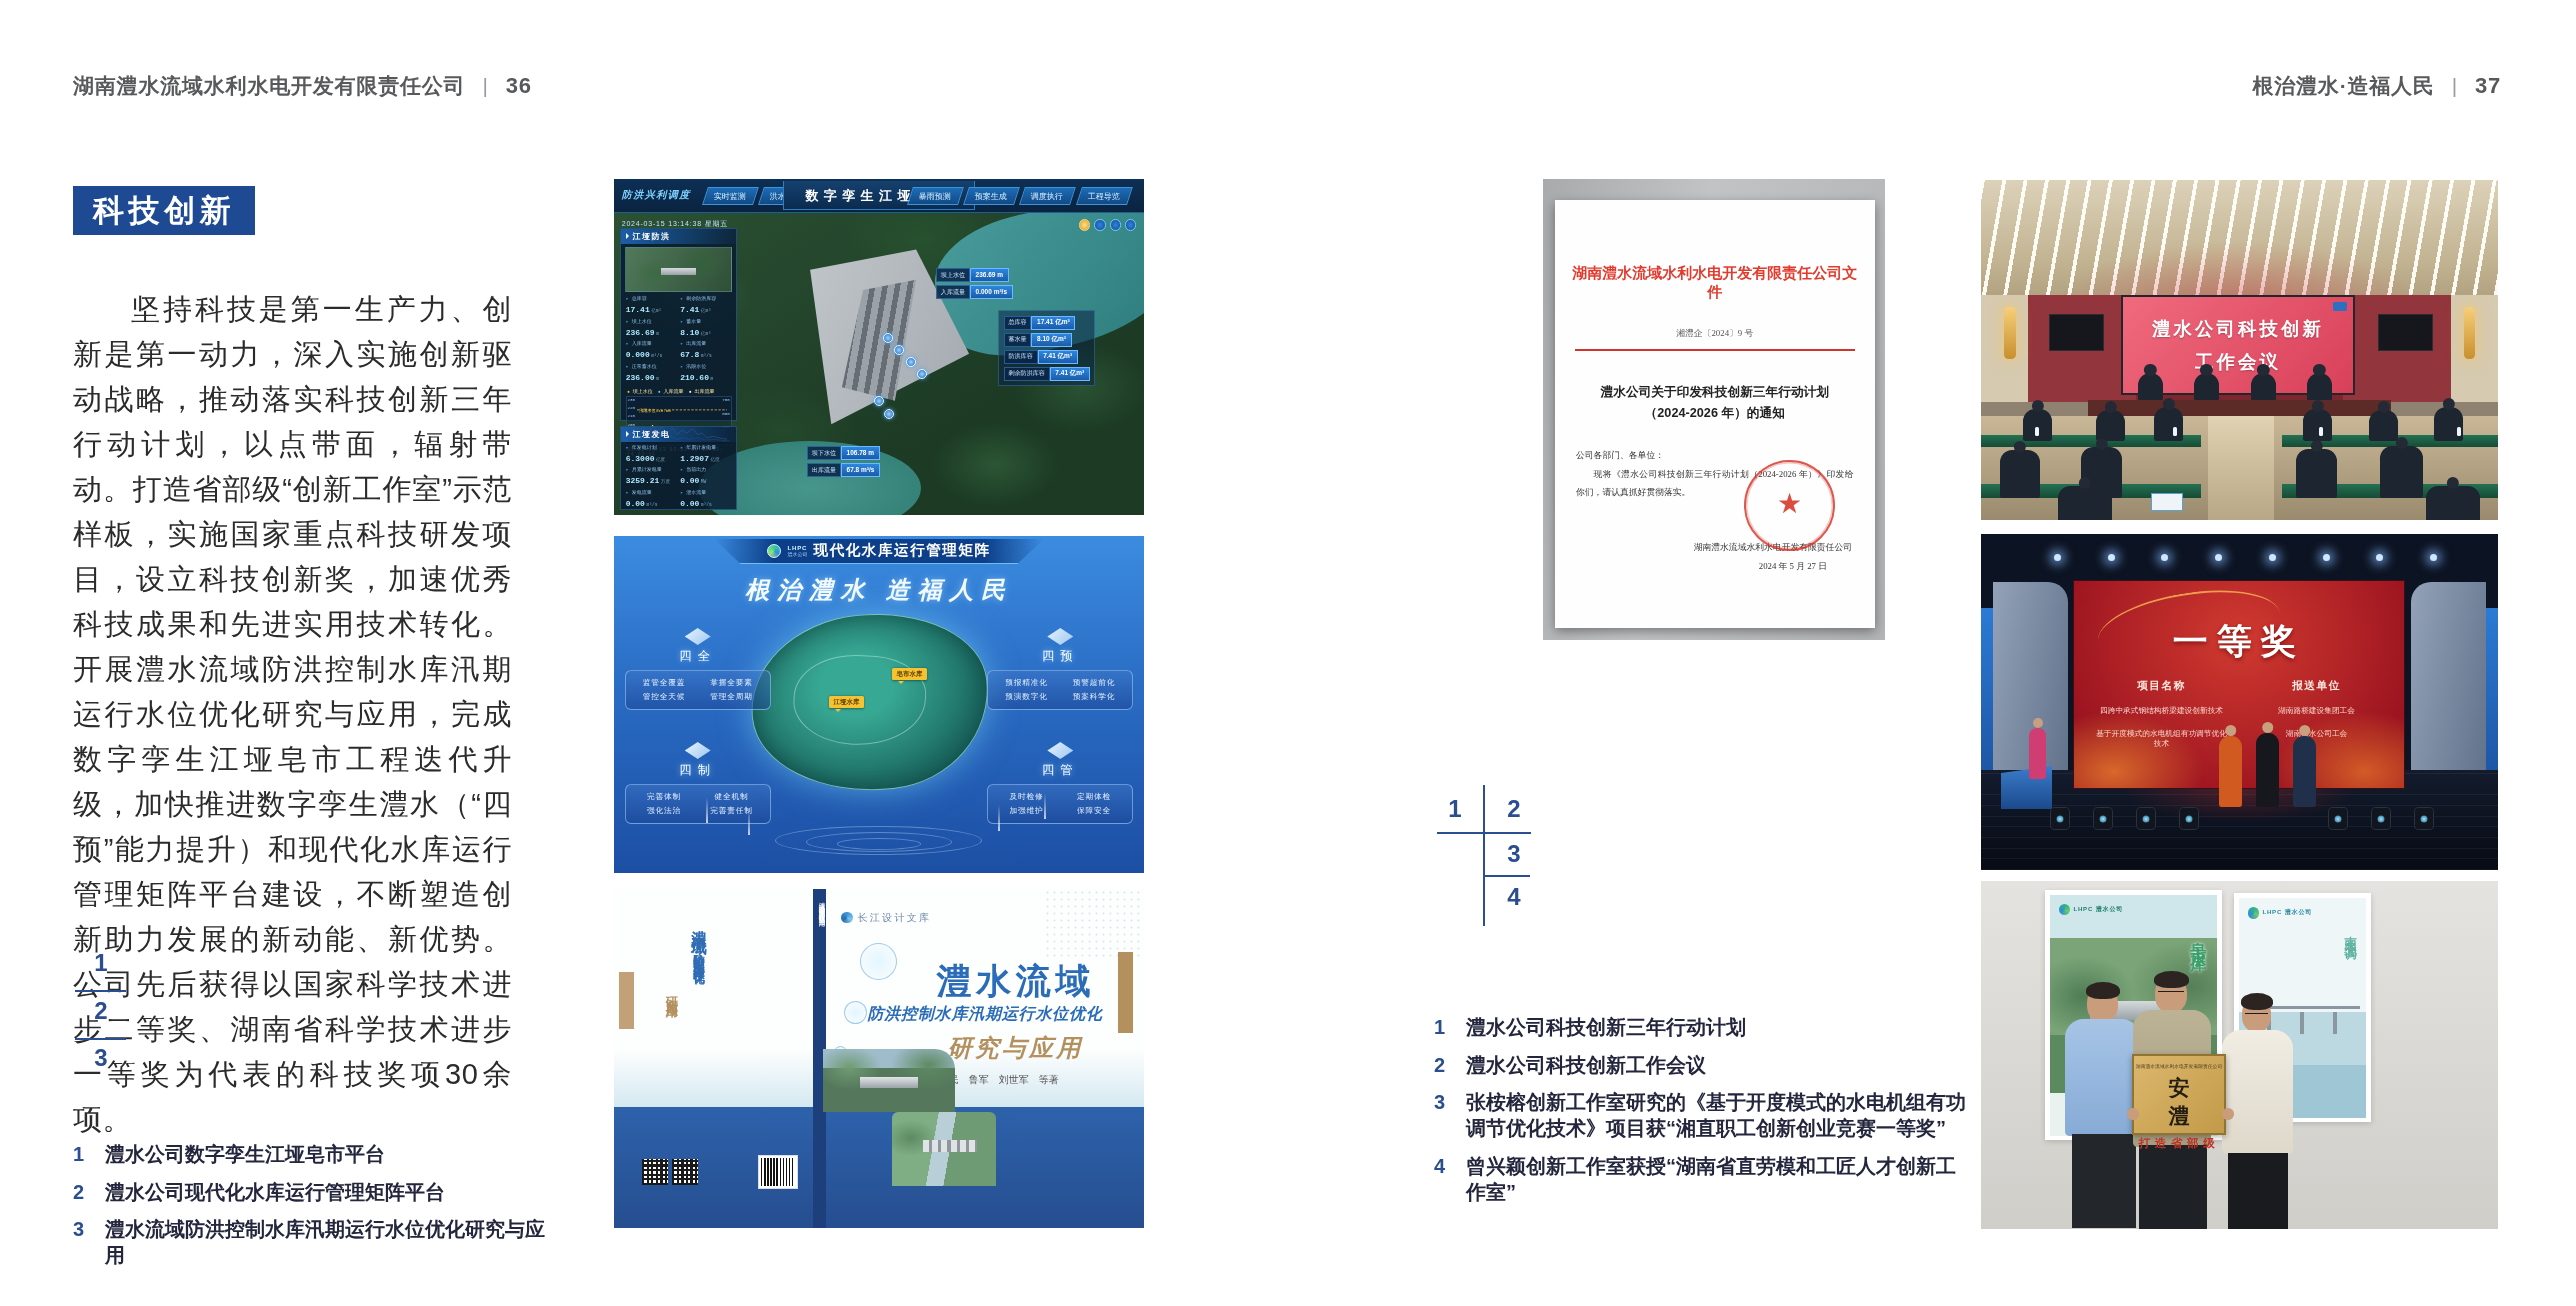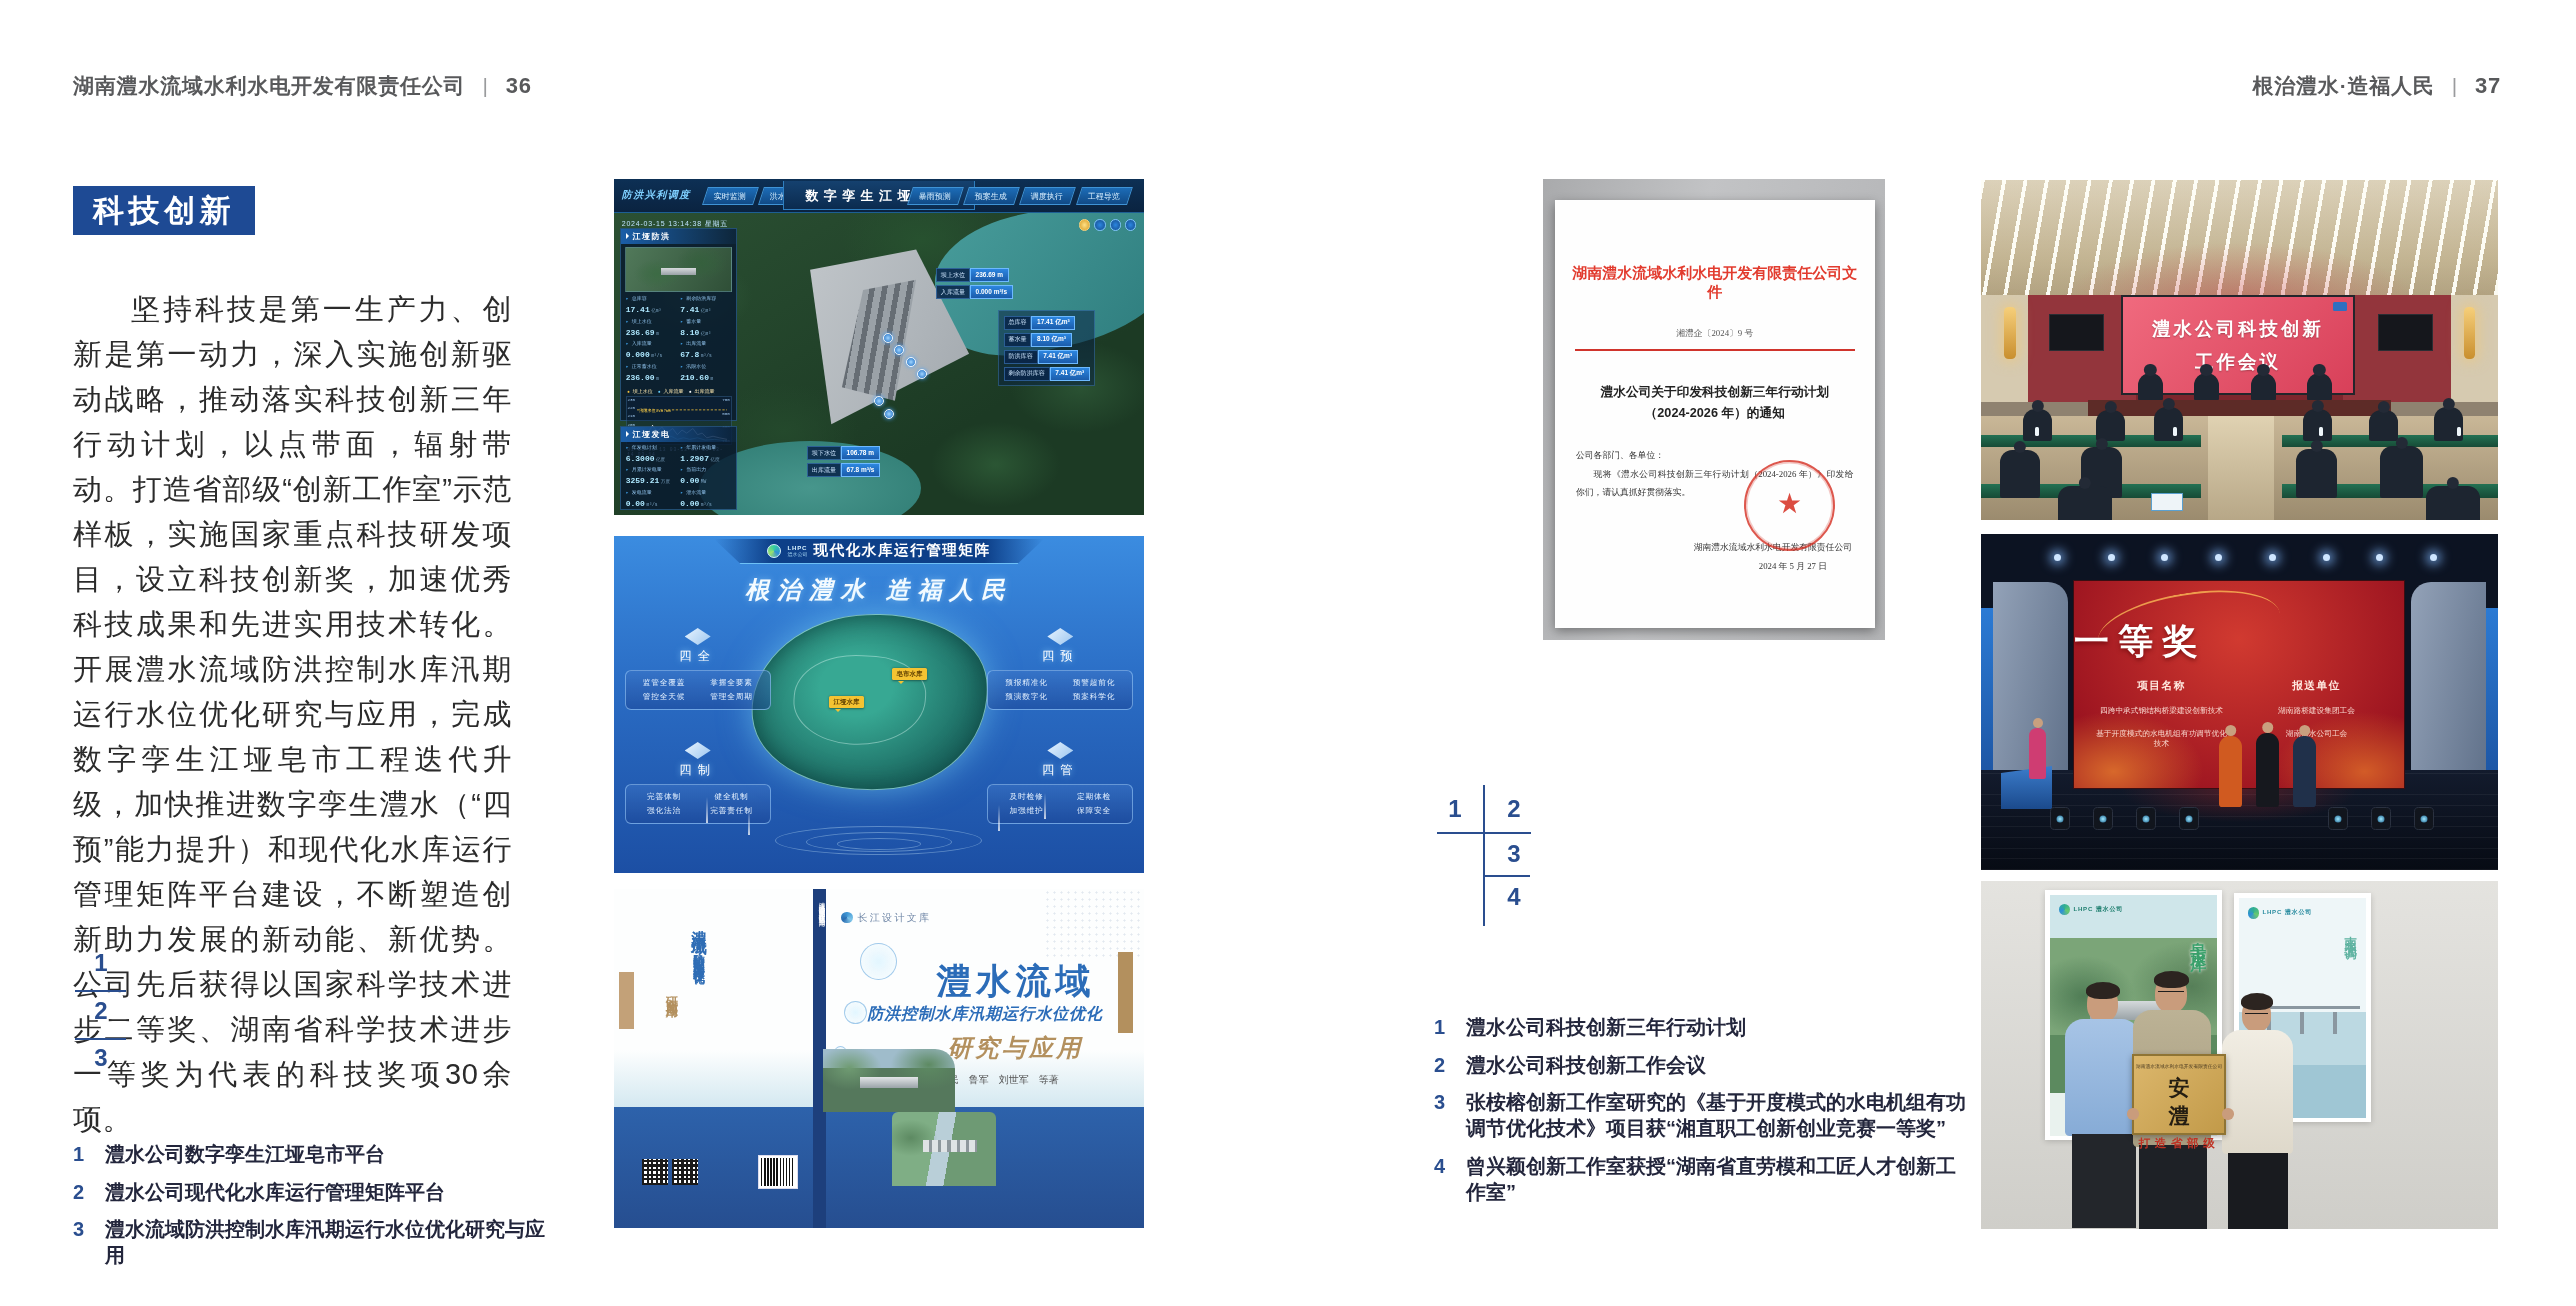--- a/index.html
+++ b/index.html
@@ -257,21 +257,21 @@
       background:linear-gradient(100deg,#93a2b8,#5e6f88); }
   .aw-sideL { left:12.3px; border-radius:0 20px 20px 0; }
   .aw-sideR { right:12.3px; border-radius:20px 0 0 20px; }
   .aw-edge { position:absolute; top:74px; width:12.3px; height:200px; background:linear-gradient(#2f86e8,#1c55a8); opacity:.9; }
   .aw-screen { position:absolute; left:92px; top:46px; width:332px; height:209px; border:1.5px solid #3a0e12;
       background: radial-gradient(138px 92px at 12% 92%, rgba(255,160,50,.6), transparent 65%),
                   radial-gradient(138px 92px at 88% 92%, rgba(255,150,45,.55), transparent 65%),
                   radial-gradient(at 50% 28%, #d13a30, #9c1420 78%); }
   .aw-swoosh { position:absolute; left:23px; top:12.3px; width:184px; height:69px;
       border-top:2.3px solid rgba(255,195,90,.75); border-radius:50%; transform:rotate(-9deg); }
-  .aw-title { position:absolute; left:0; right:0; top:37px; color:#fff; font-weight:bold;
+  .aw-title { position:absolute; left:0; right:0; top:37px; text-align:center; color:#fff; font-weight:bold;
       font-size:35px; letter-spacing:9.2px; font-family:"Liberation Serif","DejaVu Serif",serif;
       text-shadow:0 1.5px 4.6px rgba(80,0,0,.6); }
   .aw-cols { position:absolute; left:20px; right:20px; top:98px; display:flex; gap:20px; }
   .aw-col { flex:1; text-align:center; }
   .aw-colh { color:#ffe9e0; font-weight:bold; font-size:10.7px; letter-spacing:1.5px; }
   .aw-item { margin-top:13px; color:rgba(255,232,222,.9); font-size:7.7px; }
   .awf { position:absolute; border-radius:10.7px 10.7px 3.1px 3.1px; }
   .awf::before { content:""; position:absolute; left:50%; top:-11.5px; transform:translateX(-50%);
       width:11.5px; height:11.5px; border-radius:50%; background:#c9a07f; }
   .aw-host { position:absolute; left:48px; bottom:91px; width:17px; height:51px; background:#cf3d72;

